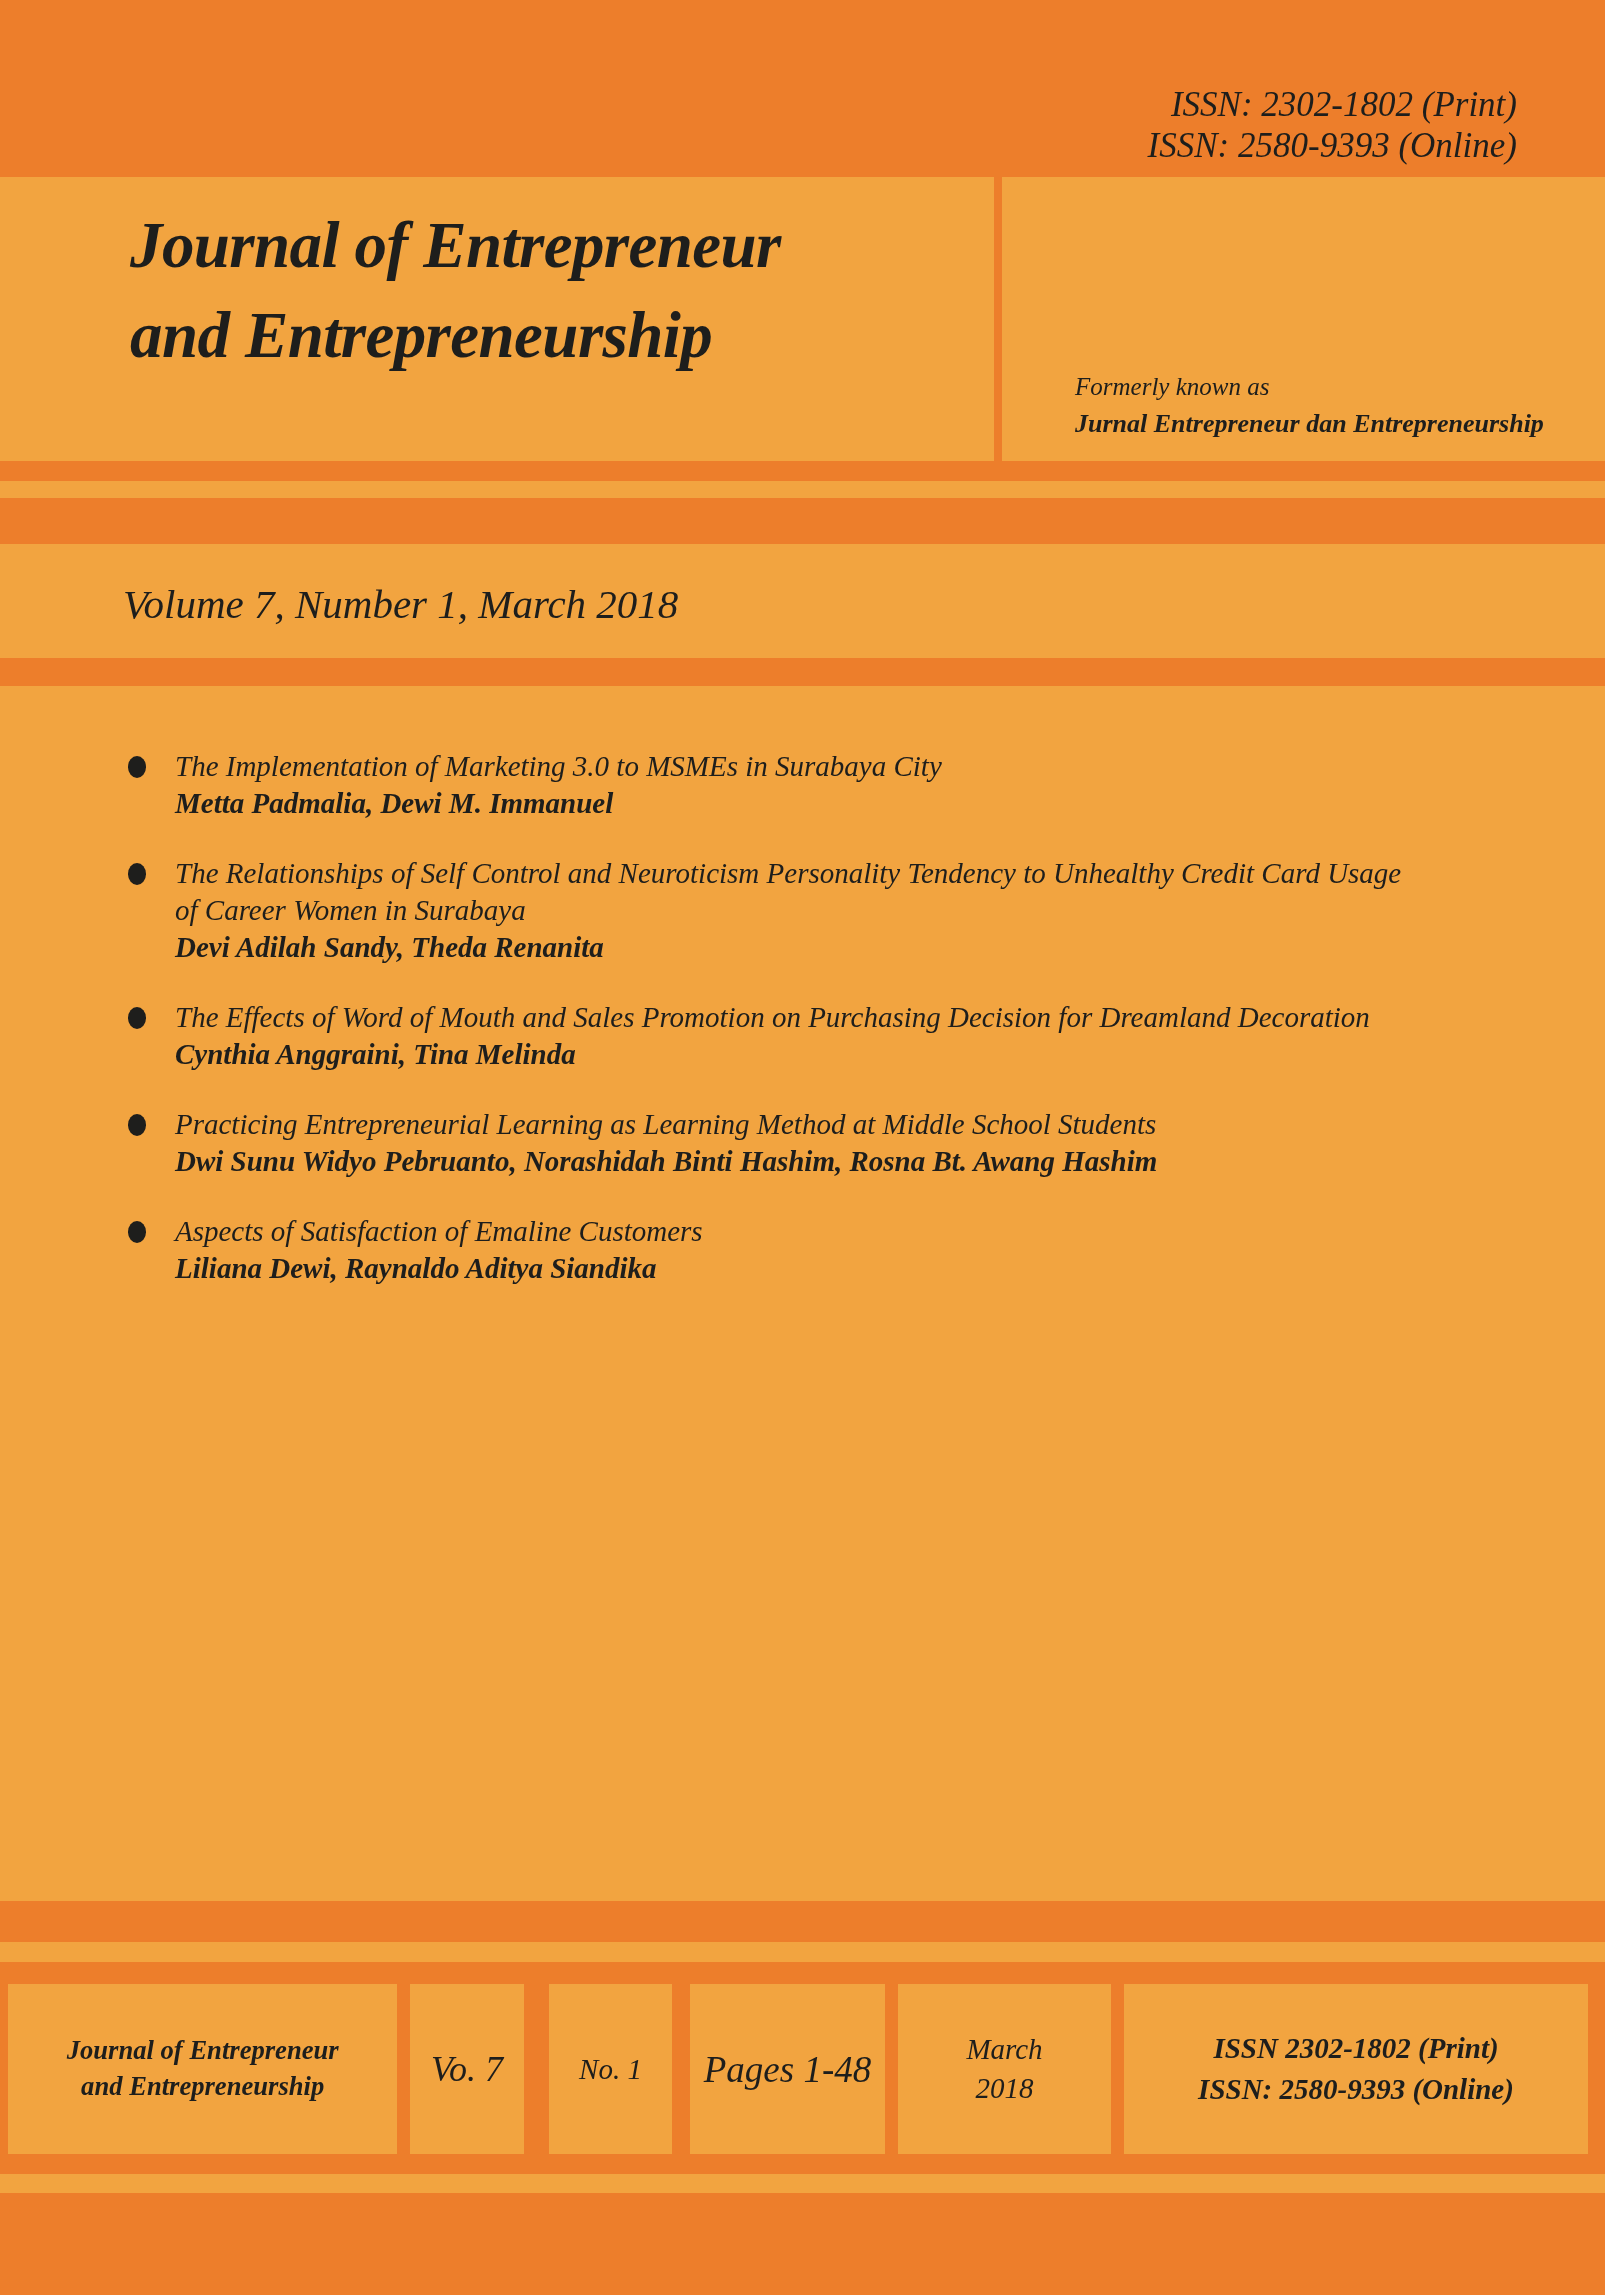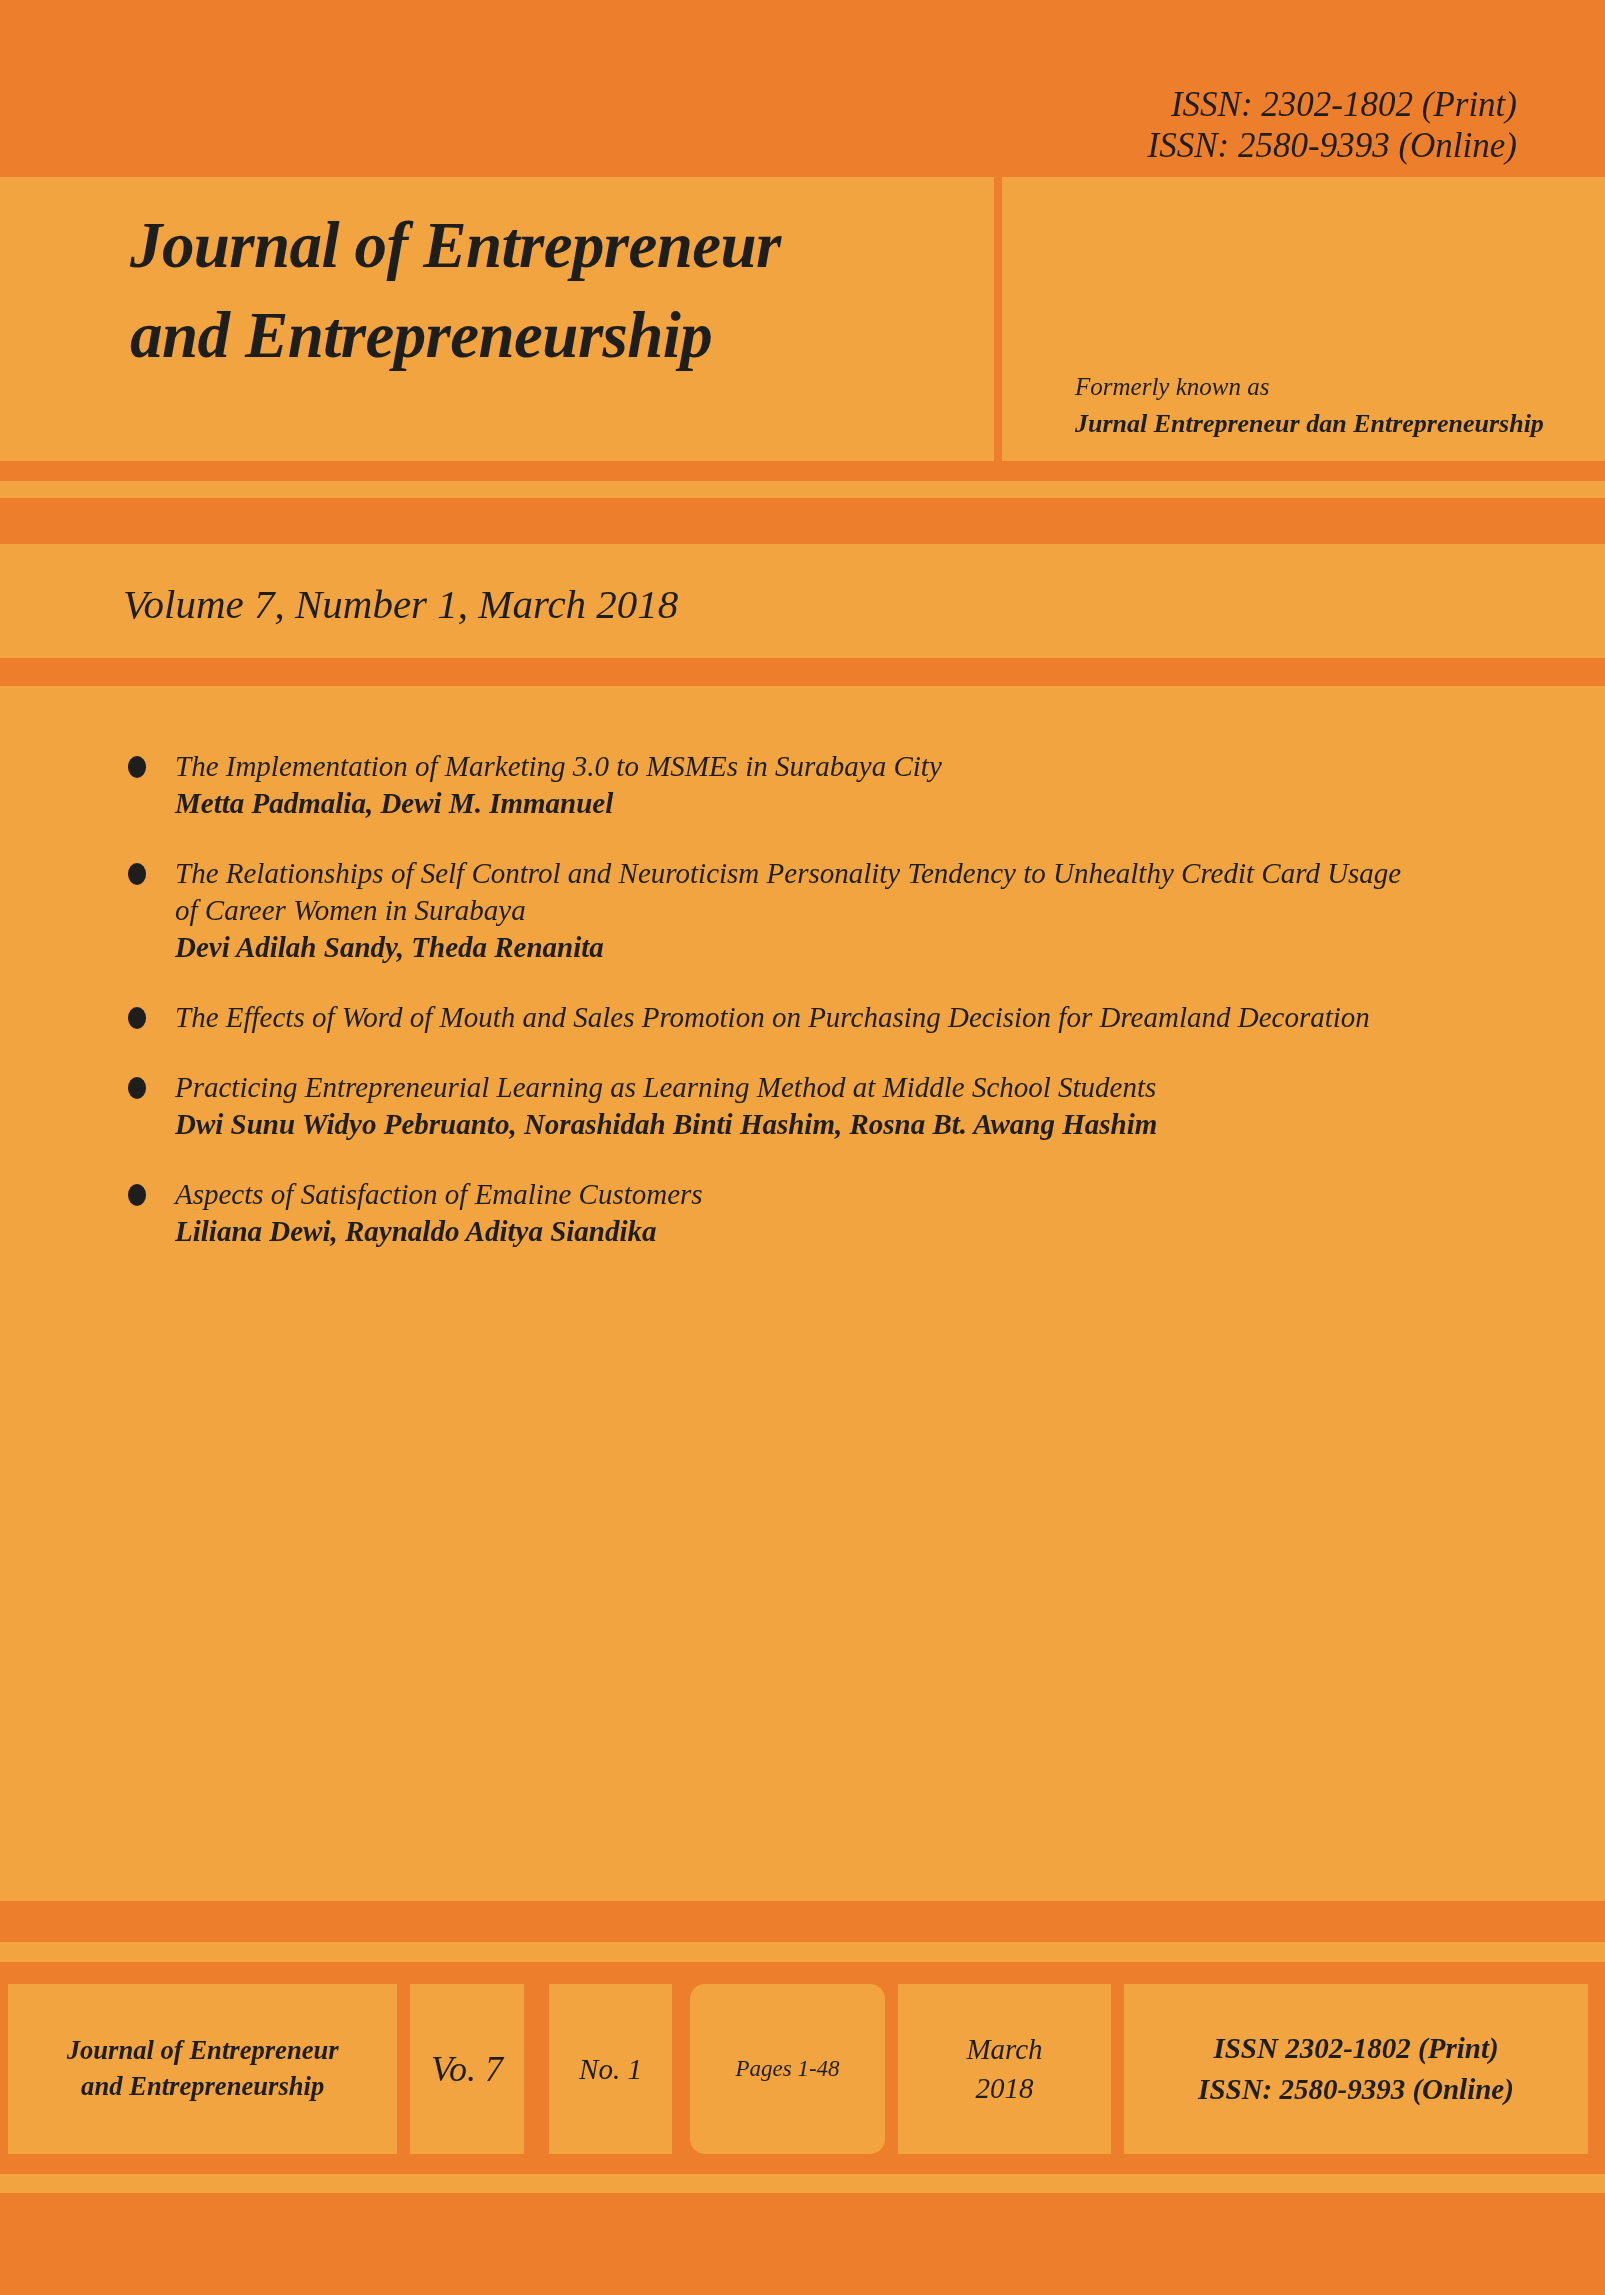--- a/index.html
+++ b/index.html
@@ -55,21 +55,21 @@
 
   .footer-bar{position:absolute;left:0;top:1984px;width:1606px;height:170px;}
   .fbox{
     position:absolute;top:0;height:170px;background:#F2A440;
     display:flex;align-items:center;justify-content:center;
     text-align:center;white-space:pre-line;
   }
   .fbox1{left:8.2px;width:389px;font-size:26.6px;font-weight:bold;line-height:1.35;}
   .fbox2{left:410px;width:114px;font-size:36px;}
   .fbox3{left:549px;width:123px;font-size:29px;}
-  .fbox4{left:690px;width:195px;font-size:23px;border-radius:15px;}
+  .fbox4{left:690px;width:195px;font-size:37px;}
   .fbox5{left:898px;width:213px;font-size:29px;line-height:1.35;}
   .fbox6{left:1124px;width:464px;font-size:29px;font-weight:bold;line-height:1.4;}
 </style>
 </head>
 <body>
 
 <div class="page">
 
   <div class="band band-top"></div>
   <div class="band band-s1"></div>
@@ -101,20 +101,21 @@
     </li>
     <li class="article-item">
       <span class="bullet"></span>
       <div class="article-title">The Relationships of Self Control and Neuroticism Personality Tendency to Unhealthy Credit Card Usage
 of Career Women in Surabaya</div>
       <div class="article-authors">Devi Adilah Sandy, Theda Renanita</div>
     </li>
     <li class="article-item">
       <span class="bullet"></span>
       <div class="article-title">The Effects of Word of Mouth and Sales Promotion on Purchasing Decision for Dreamland Decoration</div>
+      <div class="article-authors">Cynthia Anggraini, Tina Melinda</div>
     </li>
     <li class="article-item">
       <span class="bullet"></span>
       <div class="article-title">Practicing Entrepreneurial Learning as Learning Method at Middle School Students</div>
       <div class="article-authors">Dwi Sunu Widyo Pebruanto, Norashidah Binti Hashim, Rosna Bt. Awang Hashim</div>
     </li>
     <li class="article-item">
       <span class="bullet"></span>
       <div class="article-title">Aspects of Satisfaction of Emaline Customers</div>
       <div class="article-authors">Liliana Dewi, Raynaldo Aditya Siandika</div>

